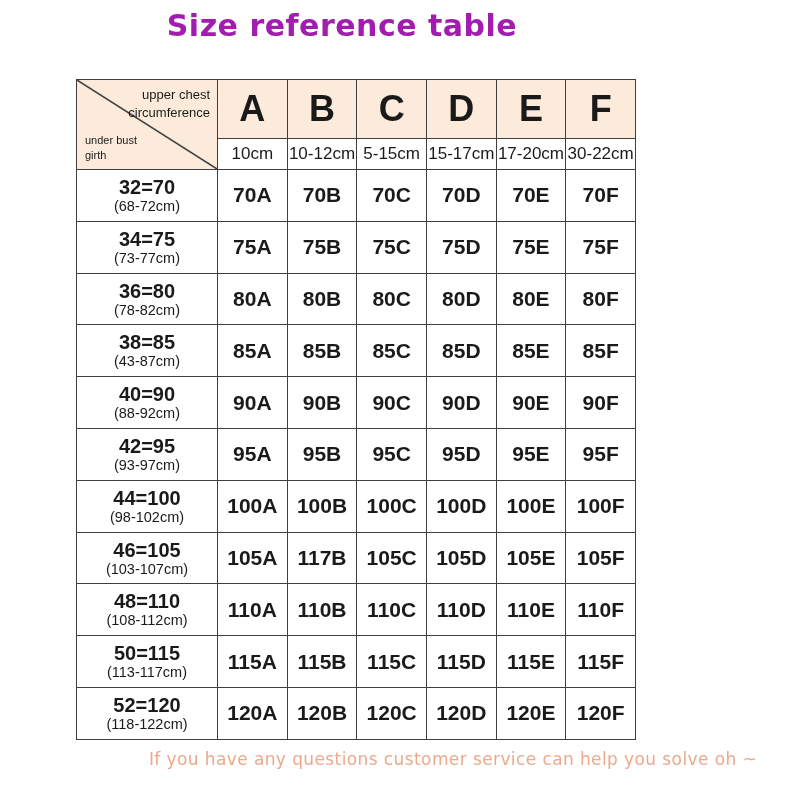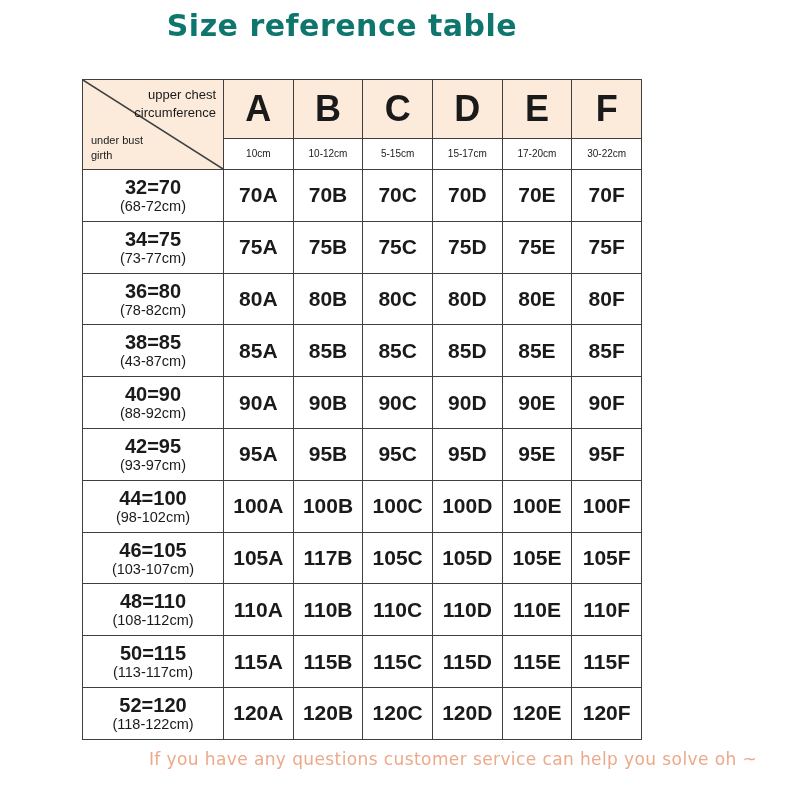--- a/index.html
+++ b/index.html
@@ -22,25 +22,25 @@
     position: absolute;
     top: 8px;
     left: 0;
     width: 684px;
     margin: 0;
     text-align: center;
     font-family: "DejaVu Sans", sans-serif;
     font-size: 30px;
     font-weight: 700;
     letter-spacing: 0.5px;
-    color: #0f766e;
+    color: #a21caf;
   }
   table.size-table {
     position: absolute;
-    left: 82px;
+    left: 76px;
     top: 79px;
     width: 560px;
     border-collapse: collapse;
     table-layout: fixed;
   }
   .size-table th, .size-table td {
     border: 1.5px solid var(--border, #3f3f3f);
     padding: 0;
     text-align: center;
     vertical-align: middle;
@@ -82,21 +82,21 @@
   }
   tr.letter-row { height: 58px; }
   th.cup-letter {
     background: var(--header-bg, #fcebdb);
     font-size: 36px;
     font-weight: 700;
     font-family: "Liberation Sans", sans-serif;
   }
   tr.range-row { height: 31px; }
   th.cup-range {
-    font-size: 10px;
+    font-size: 17px;
     font-weight: 400;
   }
   tbody tr.size-row { height: 51.8px; padding-left: 21px; }
   th.size-label { font-weight: 400; }
   .size-label .main {
     font-size: 20px;
     font-weight: 700;
     line-height: 1.15;
   }
   .size-label .sub {

